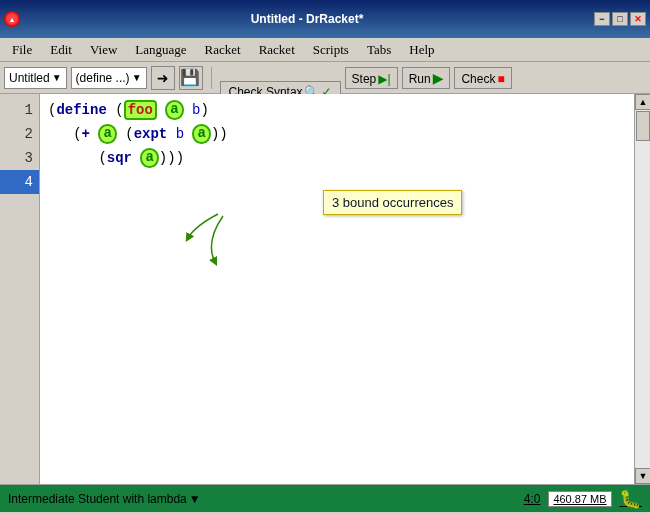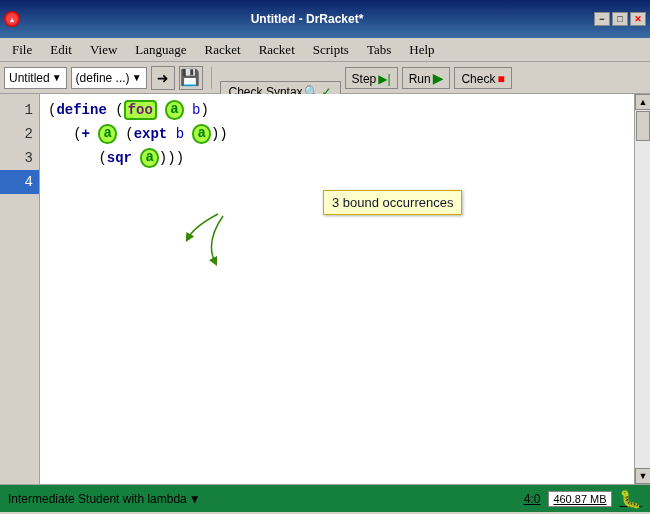--- a/index.html
+++ b/index.html
@@ -135,21 +135,21 @@
       font-weight: bold;
       display: inline-block;
       line-height: 1.1;
     }
     
     .highlight-foo {
       background: #aaff44;
       border: 2px solid #33aa00;
       border-radius: 4px;
       padding: 0 2px;
-      color: #701a75;
+      color: #b91c1c;
       font-weight: bold;
     }
 
     
     #tooltip {
       position: absolute;
       top: 96px;
       left: 283px;
       background: #ffffcc;
       border: 1px solid #ccaa00;

